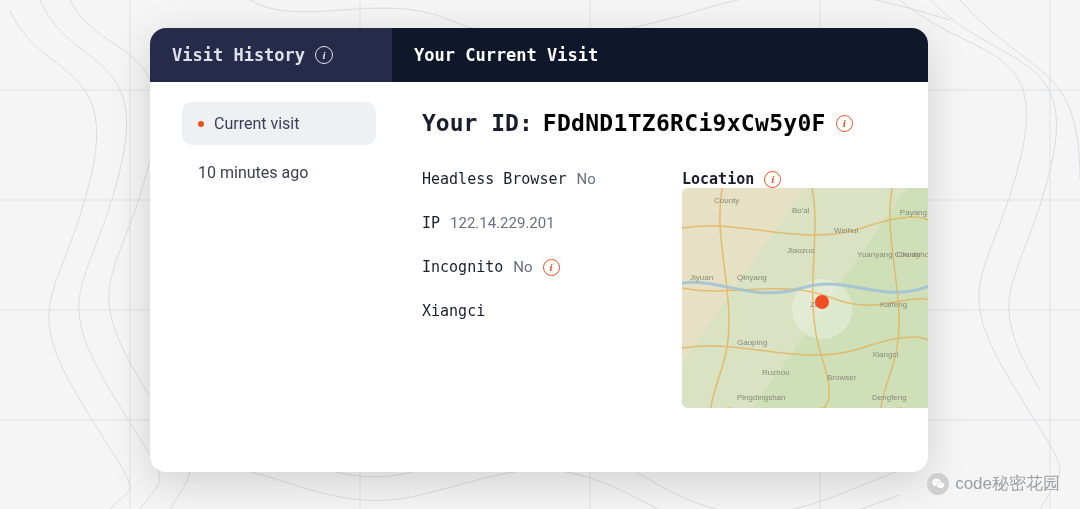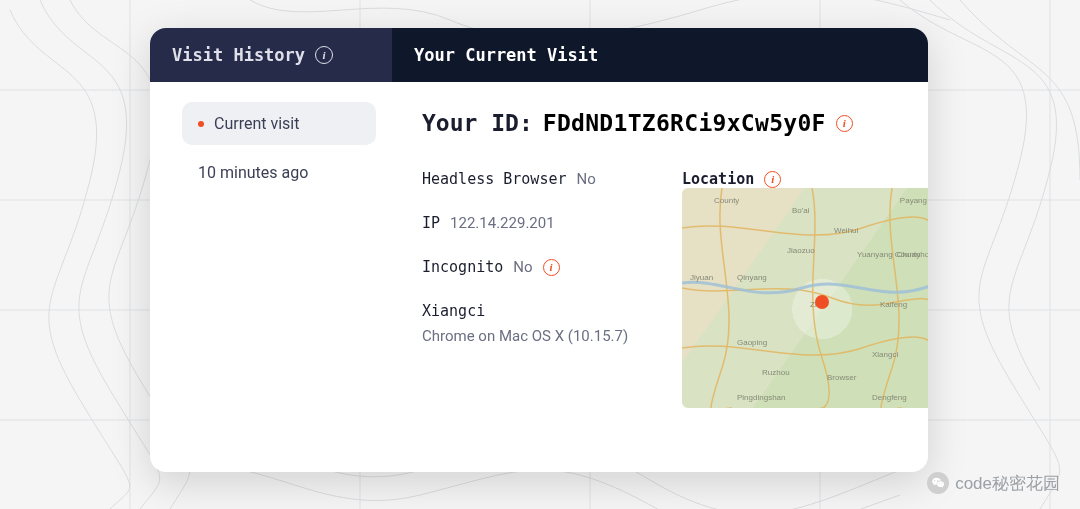--- a/index.html
+++ b/index.html
@@ -197,21 +197,21 @@
     font-size: 8px;
     color: #868a78;
     white-space: nowrap;
   }
   .watermark {
     position: absolute;
     bottom: 14px;
     right: 20px;
     z-index: 2;
     display: flex;
-    align-items: flex-start;
+    align-items: center;
     gap: 6px;
     font-family: -apple-system, "Segoe UI", sans-serif;
     color: #9aa0a6;
     font-size: 17px;
   }
   .wm-icon {
     width: 22px;
     height: 22px;
     border-radius: 50%;
     background: #cfcfcf;
@@ -294,21 +294,20 @@
           </div>
 
           <div class="detail inline">
             <span class="label">Incognito</span>
             <span class="value">No</span>
             <span class="info-icon orange">i</span>
           </div>
 
           <div class="detail stacked">
             <div class="label">Xiangci</div>
-            <div class="value">Chrome on Mac OS X (10.15.7)</div>
           </div>
 
         </div>
 
         <div class="location-col">
           <div class="loc-header">
             <span>Location</span>
             <span class="info-icon orange">i</span>
           </div>
           <div class="map">
@@ -320,21 +319,21 @@
                 <path d="M 40 0 C 30 60, 60 120, 40 180 S 30 220, 50 220"></path>
                 <path d="M 130 0 C 140 50, 120 110, 140 170 S 130 220, 140 220"></path>
                 <path d="M 210 0 C 200 60, 230 120, 210 180 S 200 220, 220 220"></path>
               </g>
               <g stroke="#9fc0d6" stroke-width="3" fill="none" opacity="0.85">
                 <path d="M 0 95 C 40 90, 70 115, 120 100 S 200 120, 255 95"></path>
               </g>
             </svg>
             <span class="map-city" style="top:8px;left:32px">County</span>
             <span class="map-city" style="top:18px;left:110px">Bo'ai</span>
-            <span class="map-city" style="top:8px;right:10px">Payang</span>
+            <span class="map-city" style="top:20px;right:10px">Payang</span>
             <span class="map-city" style="top:38px;left:152px">Weihui</span>
             <span class="map-city" style="top:58px;left:105px">Jiaozuo</span>
             <span class="map-city" style="top:62px;left:175px">Yuanyang County</span>
             <span class="map-city" style="top:62px;right:6px">Chuanhoi</span>
             <span class="map-city" style="top:85px;left:8px">Jiyuan</span>
             <span class="map-city" style="top:85px;left:55px">Qinyang</span>
             <span class="map-city" style="top:112px;left:128px">Zher</span>
             <span class="map-city" style="top:112px;left:198px">Kaifeng</span>
             <span class="map-city" style="top:150px;left:55px">Gaoping</span>
             <span class="map-city" style="top:180px;left:80px">Ruzhou</span>

